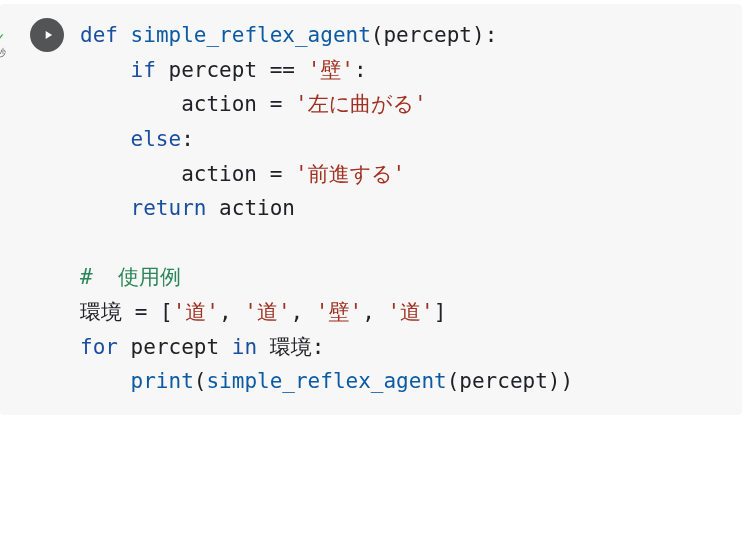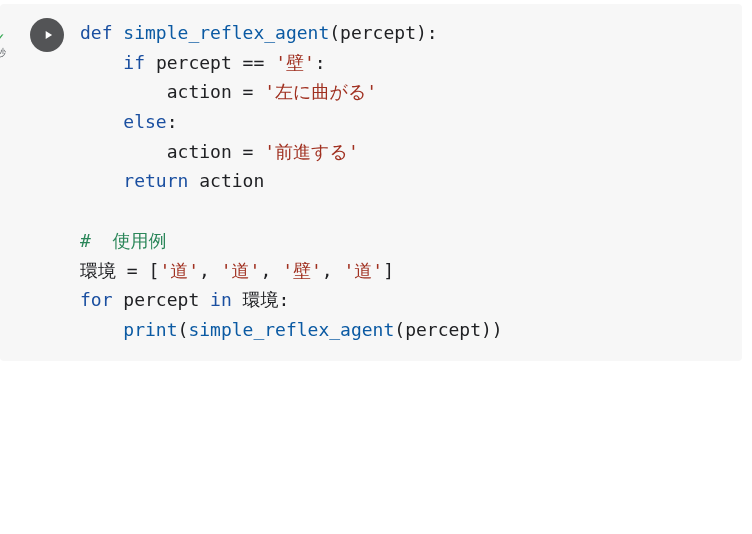--- a/index.html
+++ b/index.html
@@ -59,21 +59,21 @@
     display: flex;
     align-items: center;
     justify-content: center;
     cursor: pointer;
   }
   .run-button svg { width: 14px; height: 14px; fill: #fff; margin-left: 2px; }
   .code-area {
     flex: 1;
     padding: 6px 10px 0 10px;
     font-family: "Menlo", "Monaco", "Consolas", monospace;
-    font-size: 18px;
+    font-size: 21px;
     line-height: 1.65;
     white-space: pre;
     color: #202124;
   }
   .tok-kw { color: #1a4fa0; }
   .tok-fn { color: #0b5aa3; }
   .tok-var { color: #202124; }
   .tok-pun { color: #202124; }
   .tok-str { color: #a03020; }
   .tok-cmt { color: #2a8659; }

